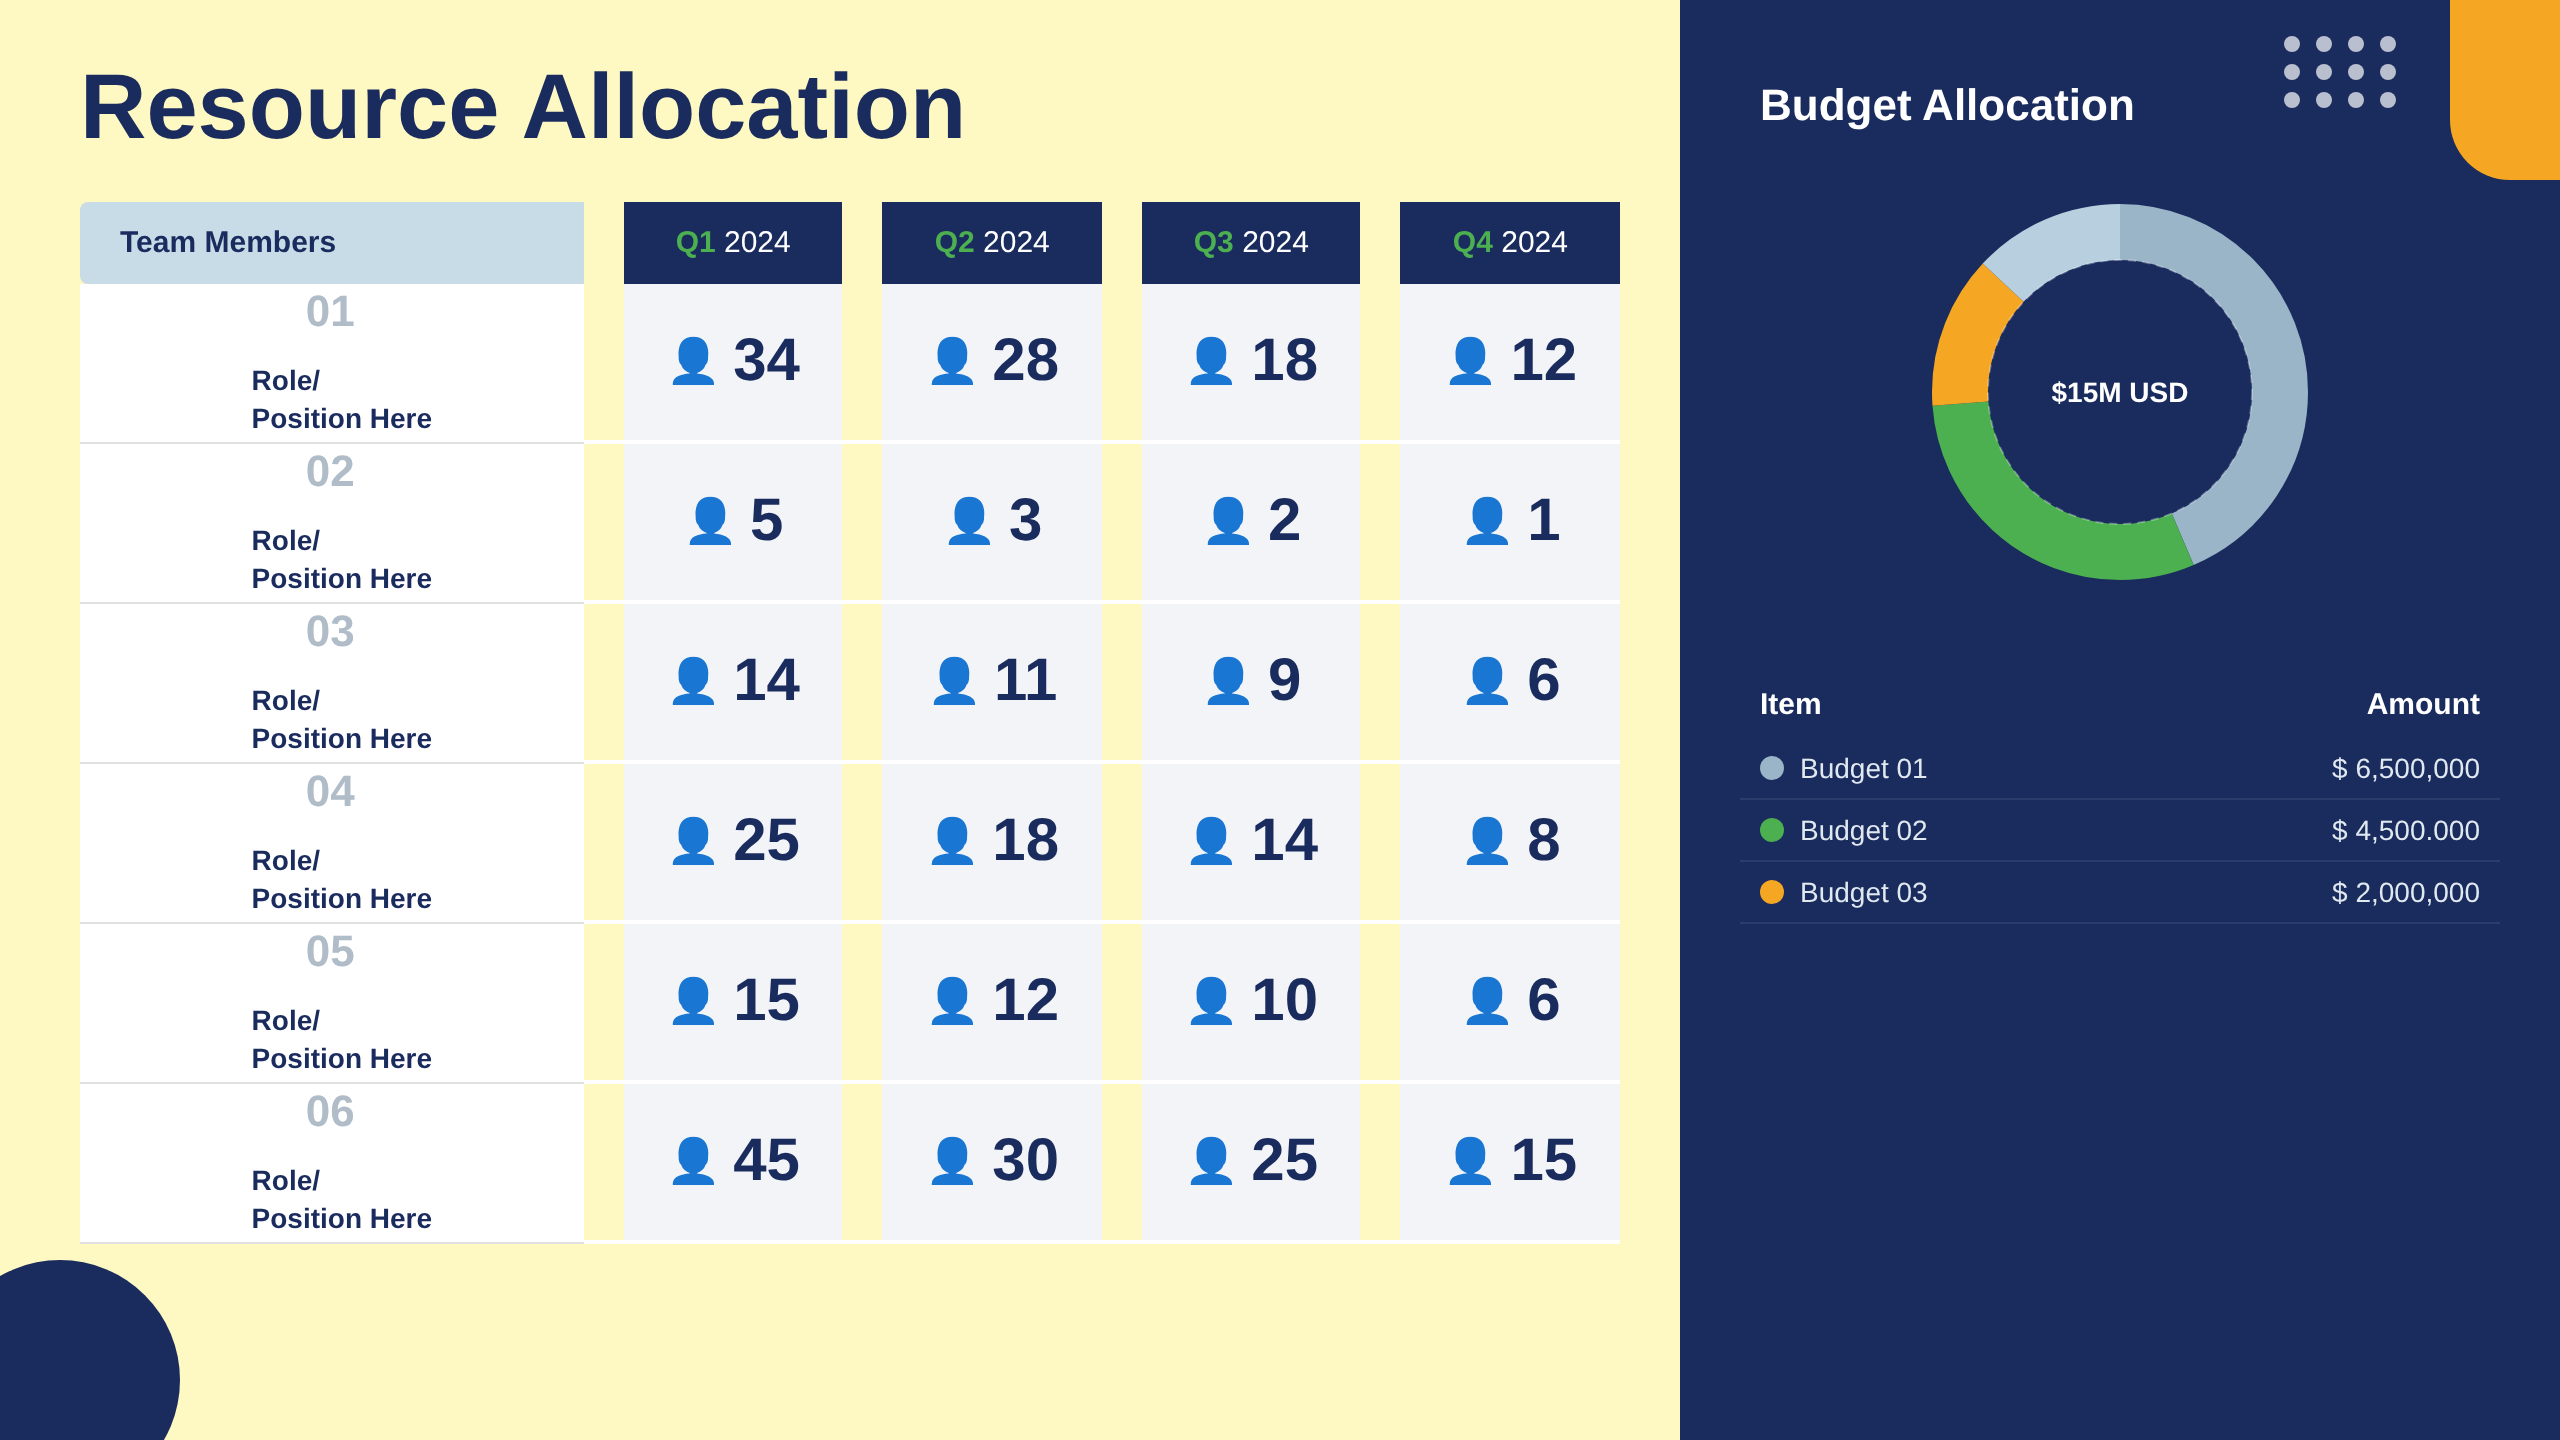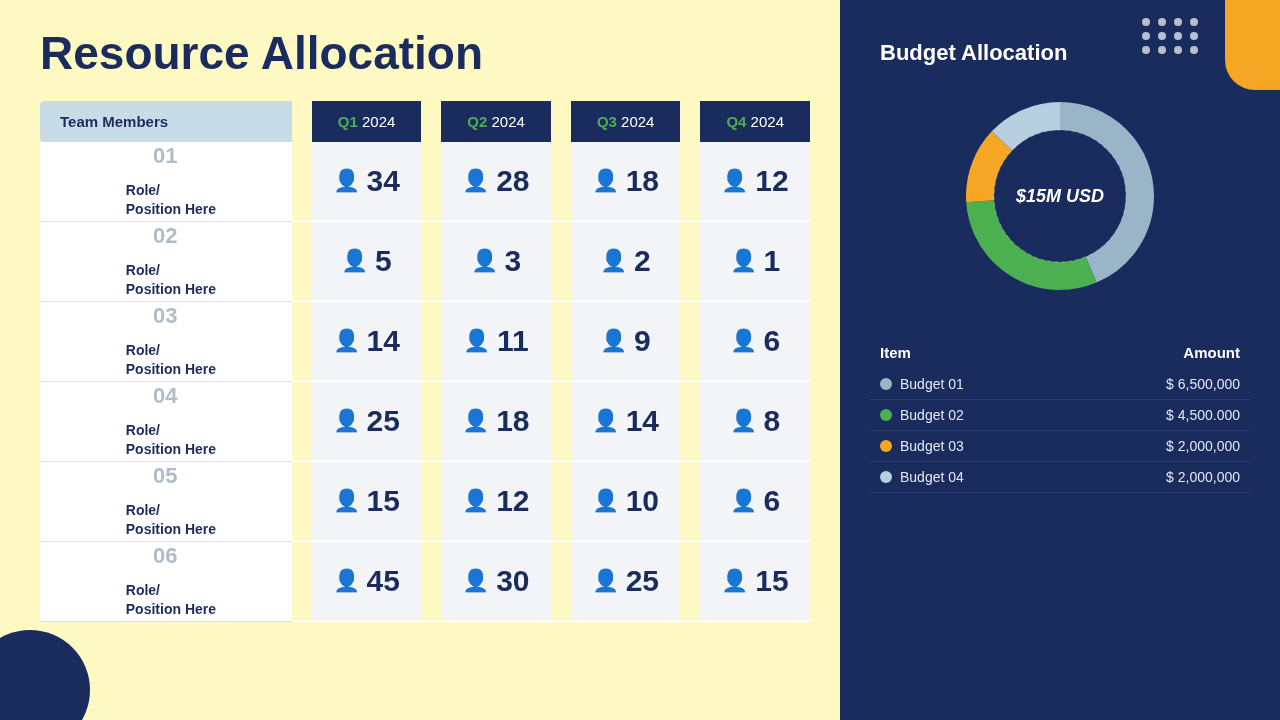--- a/index.html
+++ b/index.html
@@ -209,24 +209,23 @@
 
     .donut-center {
       position: absolute;
       top: 50%;
       left: 50%;
       transform: translate(-50%, -50%);
       text-align: center;
     }
 
     .donut-amount {
-      font-size: 18px;
+      font-size: 14px;
       font-weight: 800;
       color: #fff;
-      font-style: italic;
     }
 
     
     .legend-table {
       width: 100%;
       border-collapse: collapse;
       margin-top: 10px;
     }
 
     .legend-table th {
@@ -604,24 +603,15 @@
     </tr>
         <tr>
       <td>
         <div class="legend-item-cell">
           <span class="legend-dot" style="background:#f5a623"></span>
           <span>Budget 03</span>
         </div>
       </td>
       <td>$ 2,000,000</td>
     </tr>
-        <tr>
-      <td>
-        <div class="legend-item-cell">
-          <span class="legend-dot" style="background:#b8cfe0"></span>
-          <span>Budget 04</span>
-        </div>
-      </td>
-      <td>$ 2,000,000</td>
-    </tr>
       </tbody>
   </table>
 </div>
 
 </body></html>

